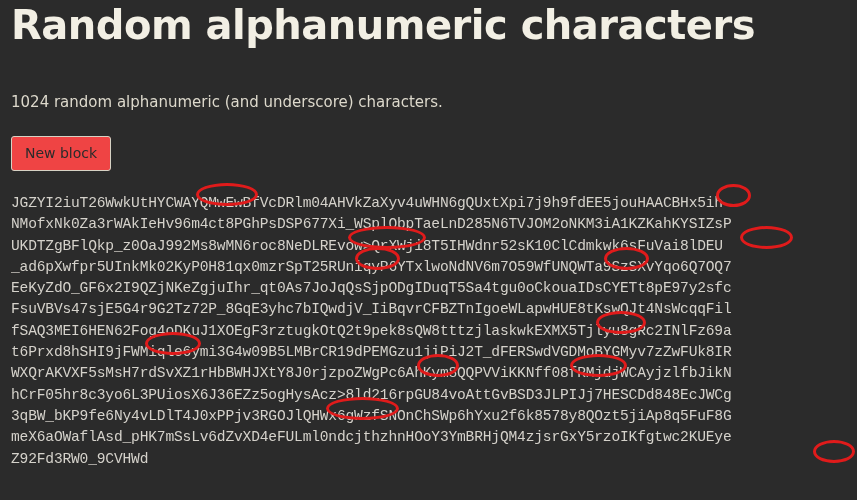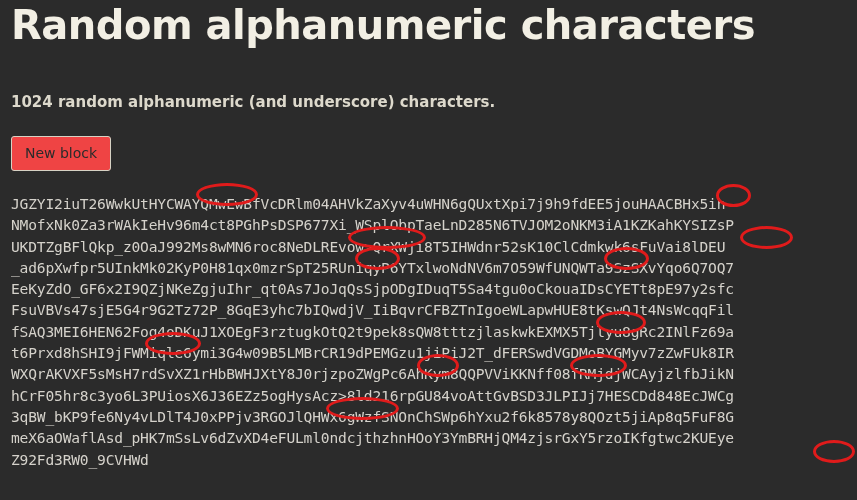--- a/index.html
+++ b/index.html
@@ -31,21 +31,20 @@
     letter-spacing: -0.5px;
     font-family: "DejaVu Sans", sans-serif;
   }
   .description {
     margin: 0;
     padding-top: 45px;
     color: #ddd9cc;
     font-size: 15px;
     line-height: 18px;
     font-family: "DejaVu Sans", sans-serif;
-    font-weight: bold;
   }
   .btn-row {
     padding-top: 25px;
   }
   .new-block-button {
     display: inline-block;
     background: #ef4444;
     color: #2b2b2b;
     border: 1px solid #d6d2c4;
     border-radius: 3px;
@@ -60,20 +59,21 @@
     padding-top: 22px;
     color: #d5d2cb;
     font-family: "DejaVu Sans Mono", "Liberation Mono", monospace;
     font-size: 14.6px;
     line-height: 21.3px;
     letter-spacing: -0.18px;
     white-space: pre;
   }
   .line {
     white-space: pre;
+    font-family: Liberation Mono, monospace;
   }
   .ellipse-layer {
     position: absolute;
     left: 0;
     top: 0;
     width: 857px;
     height: 500px;
     pointer-events: none;
   }
   .ellipse {

